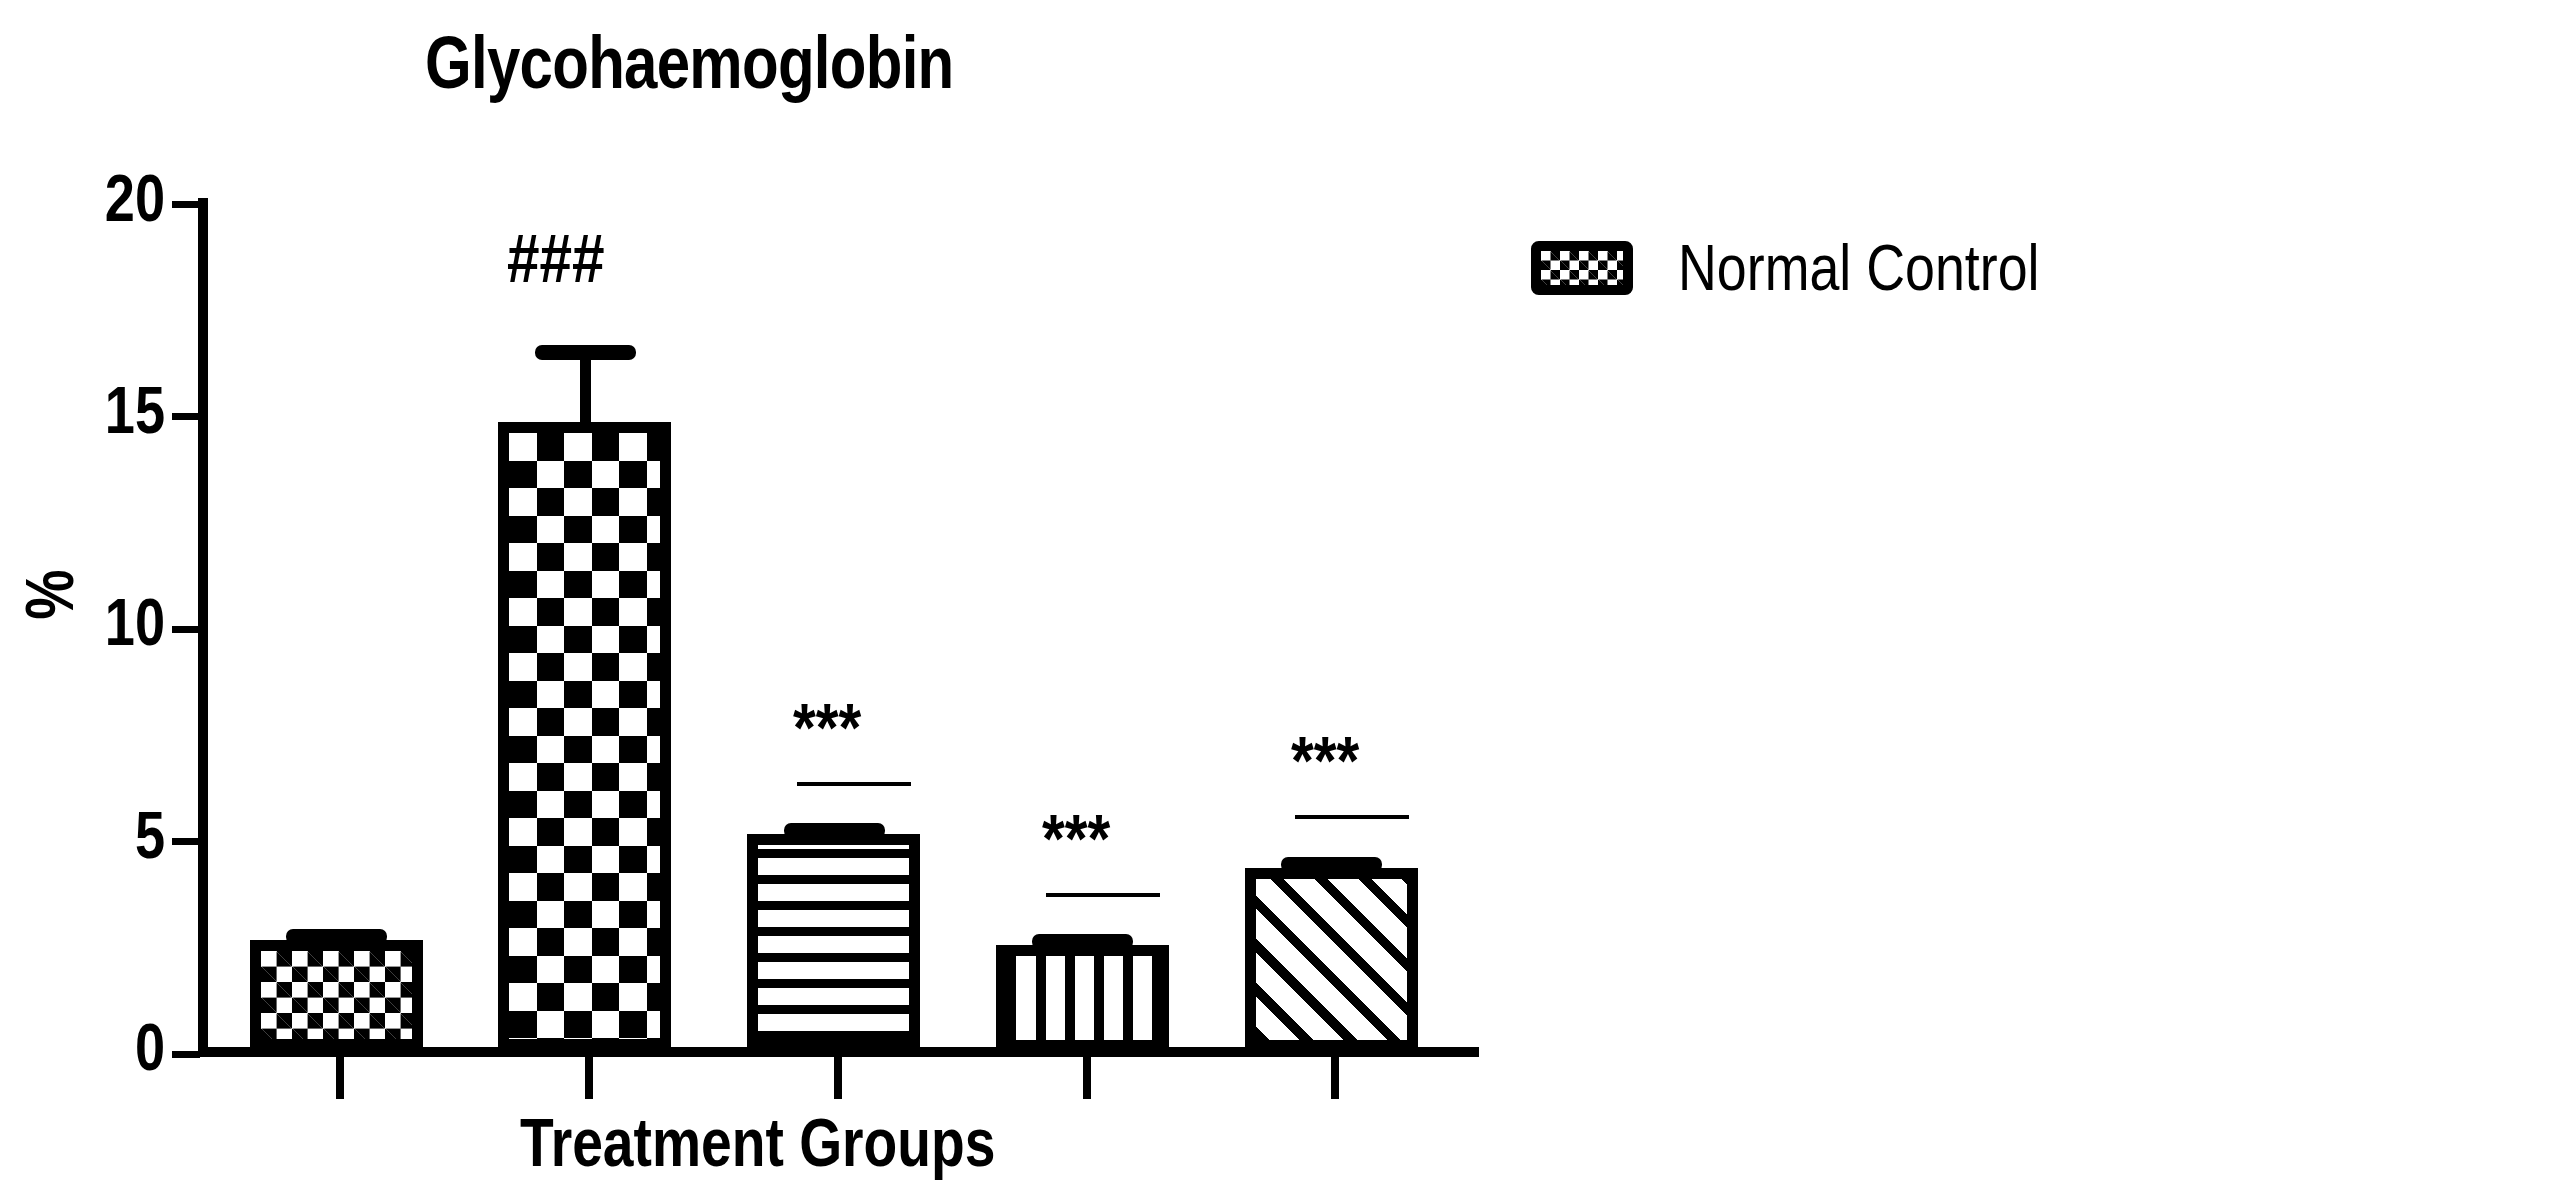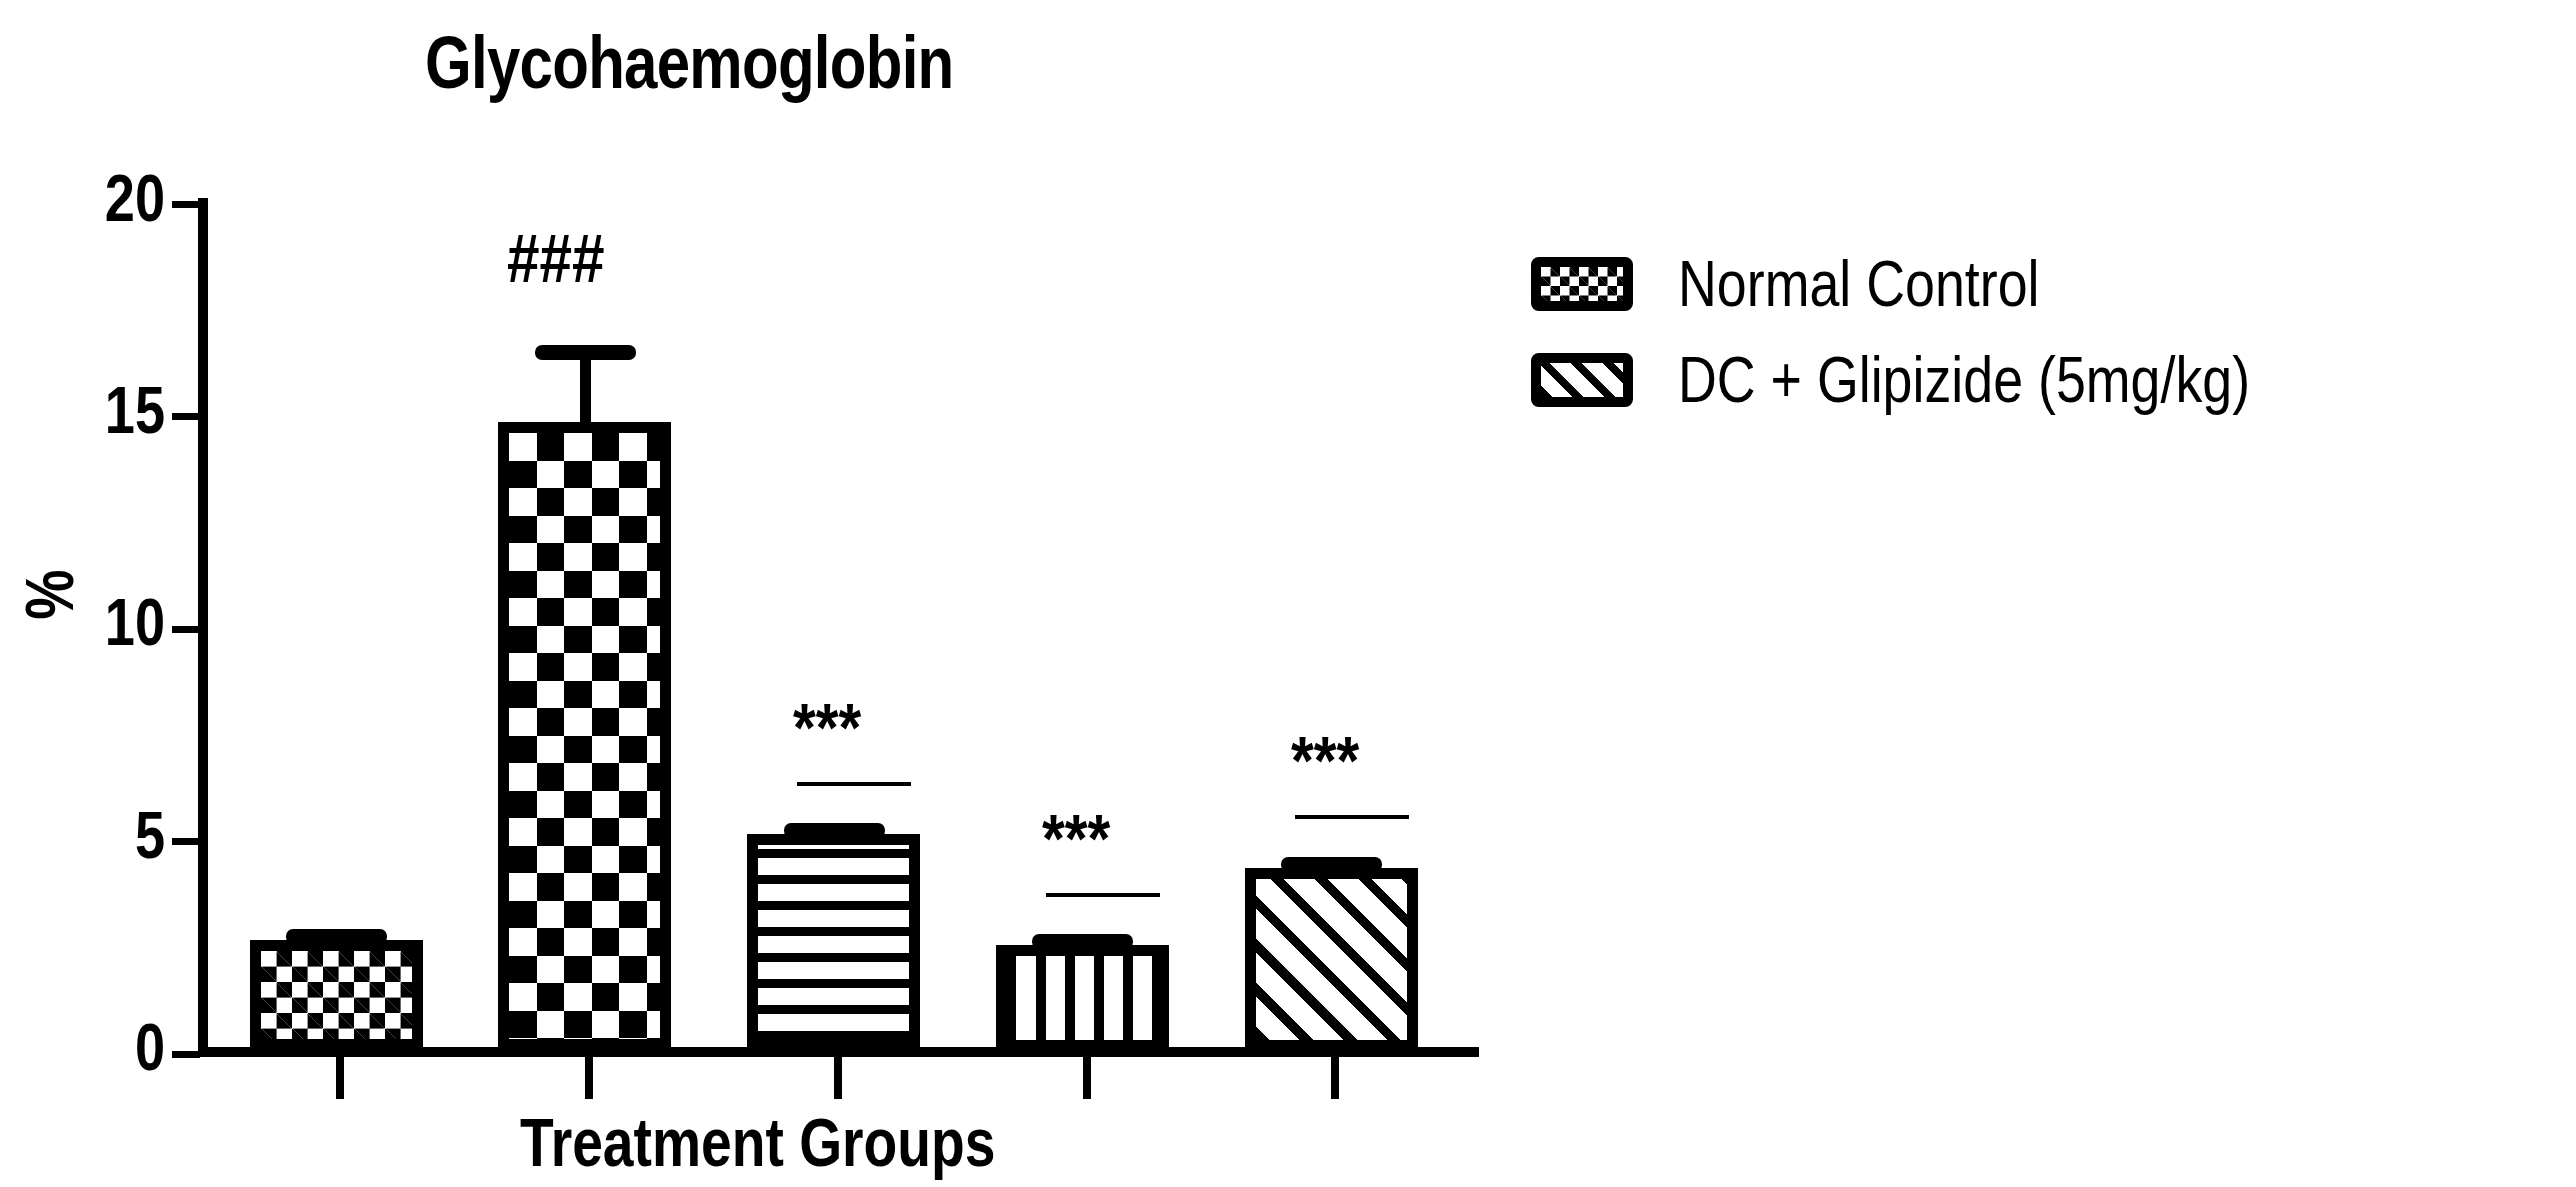--- a/index.html
+++ b/index.html
@@ -186,21 +186,21 @@
   .sig-rule {
     position: absolute;
     height: 3.5px;
     background: #000;
   }
 
   
   #legend {
     position: absolute;
     left: 1531px;
-    top: 236px;
+    top: 220px;
     width: 1040px;
   }
   .legend-row {
     position: relative;
     height: 96px;
     display: flex;
     align-items: center;
   }
   .legend-swatch {
     box-sizing: border-box;
@@ -311,21 +311,17 @@
   <div id="legend">
 
     <div class="legend-row">
       <div class="legend-swatch pat-check-fine"></div>
       <div class="legend-label">Normal Control</div>
     </div>
 
 
 
 
-    <div class="legend-row">
-      <div class="legend-swatch pat-diag"></div>
-      <div class="legend-label">DC + Glipizide (5mg/kg)</div>
-    </div>
 
   </div>
 
 </div>
 
 
 </body></html>

